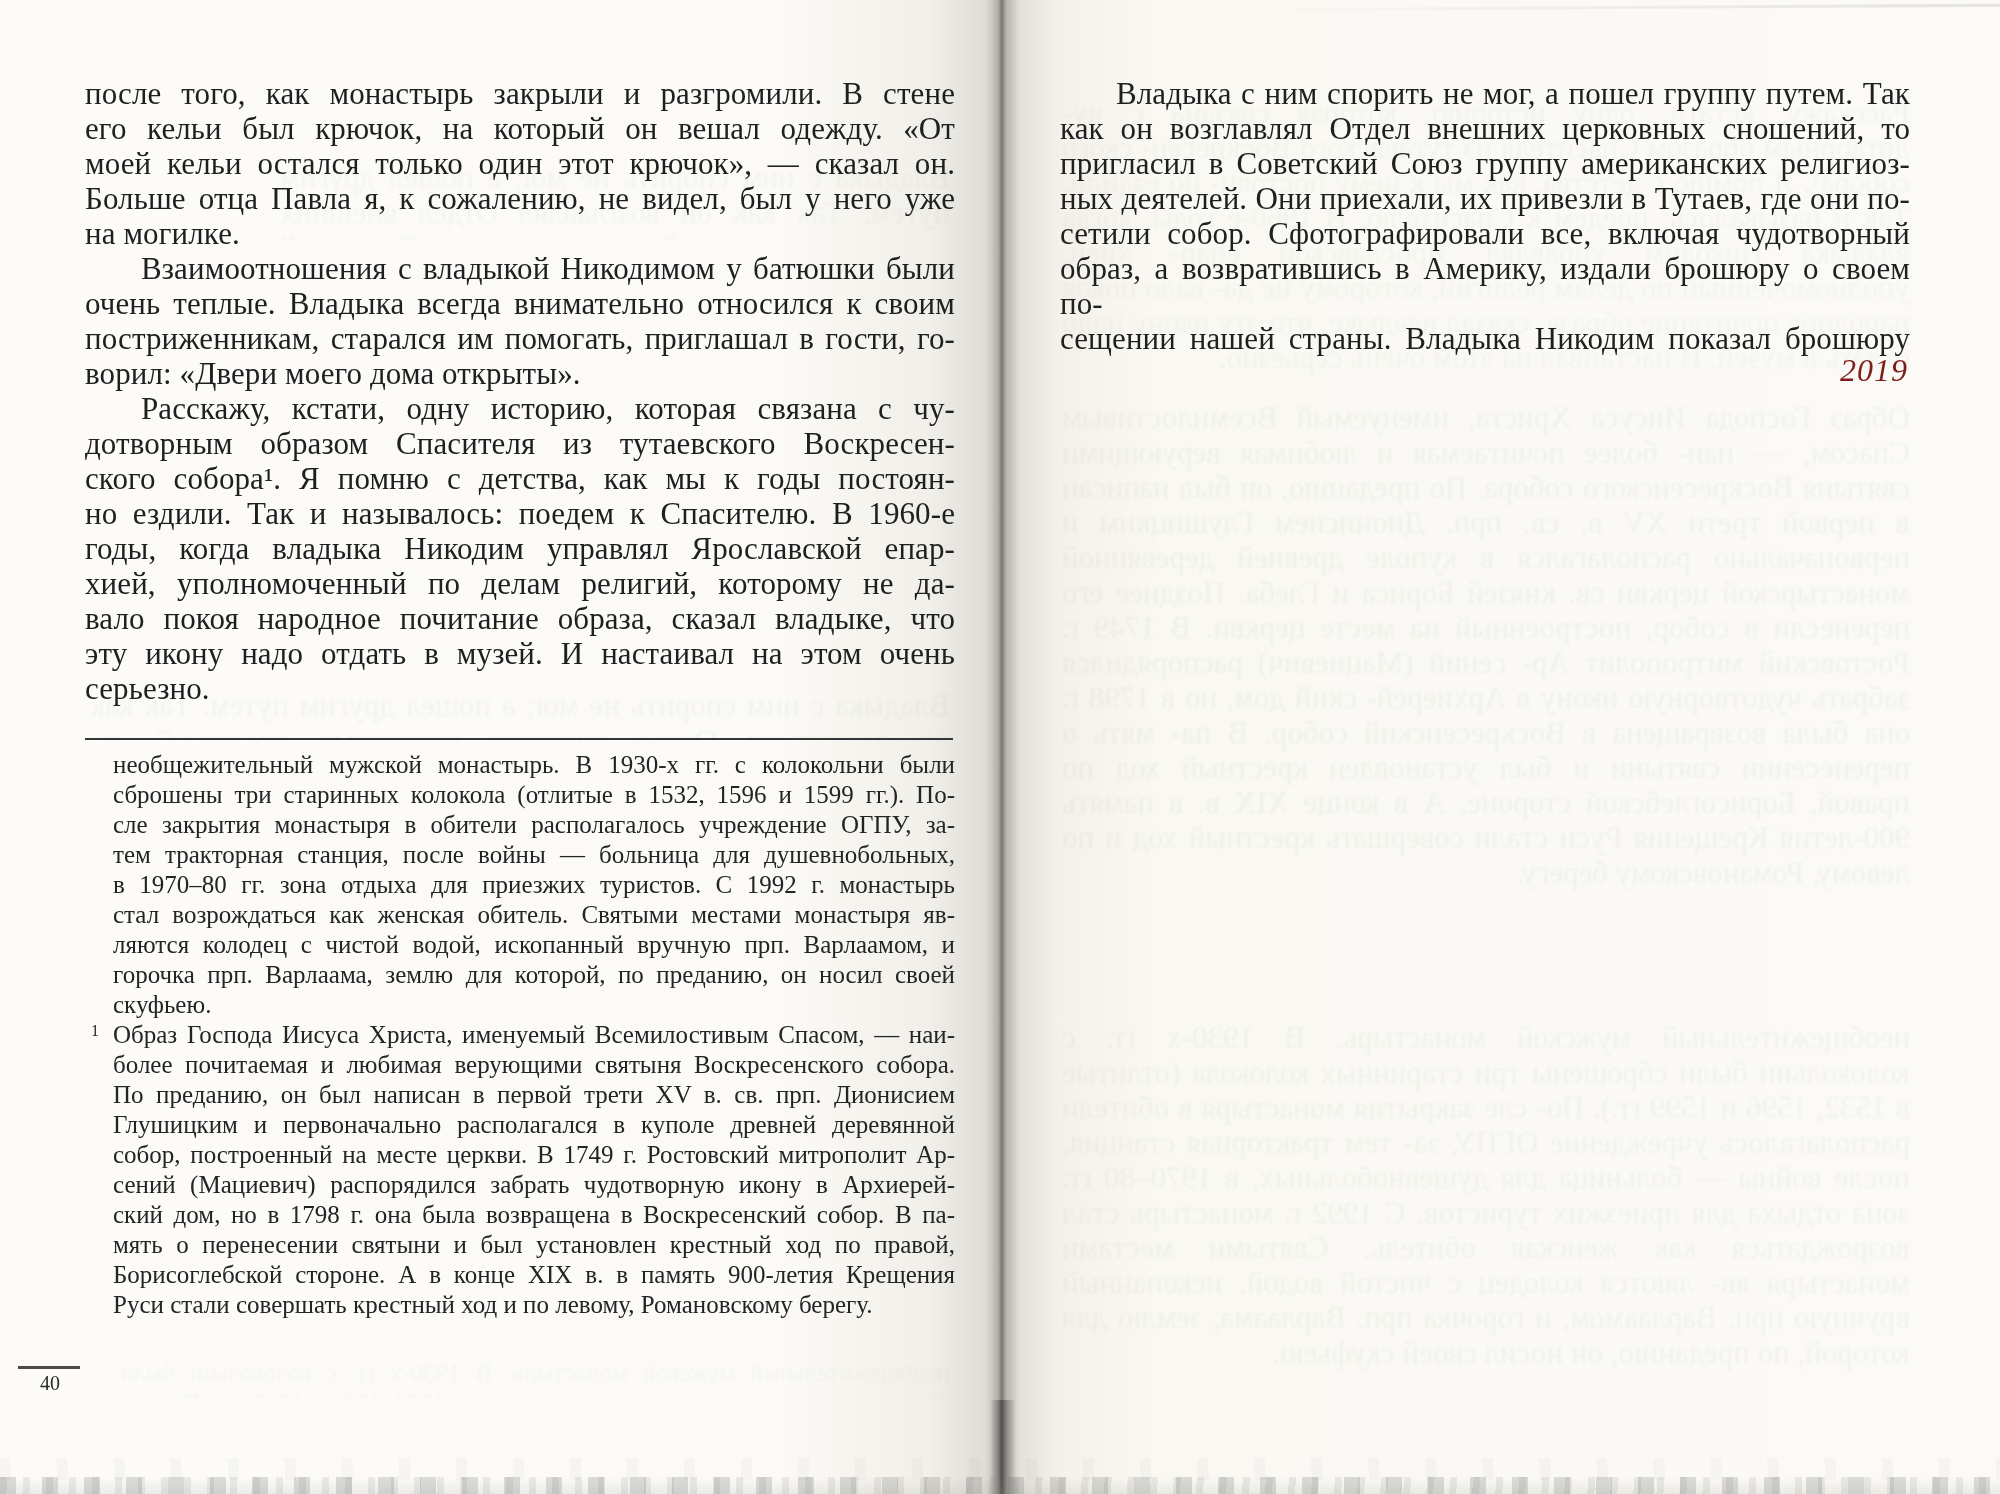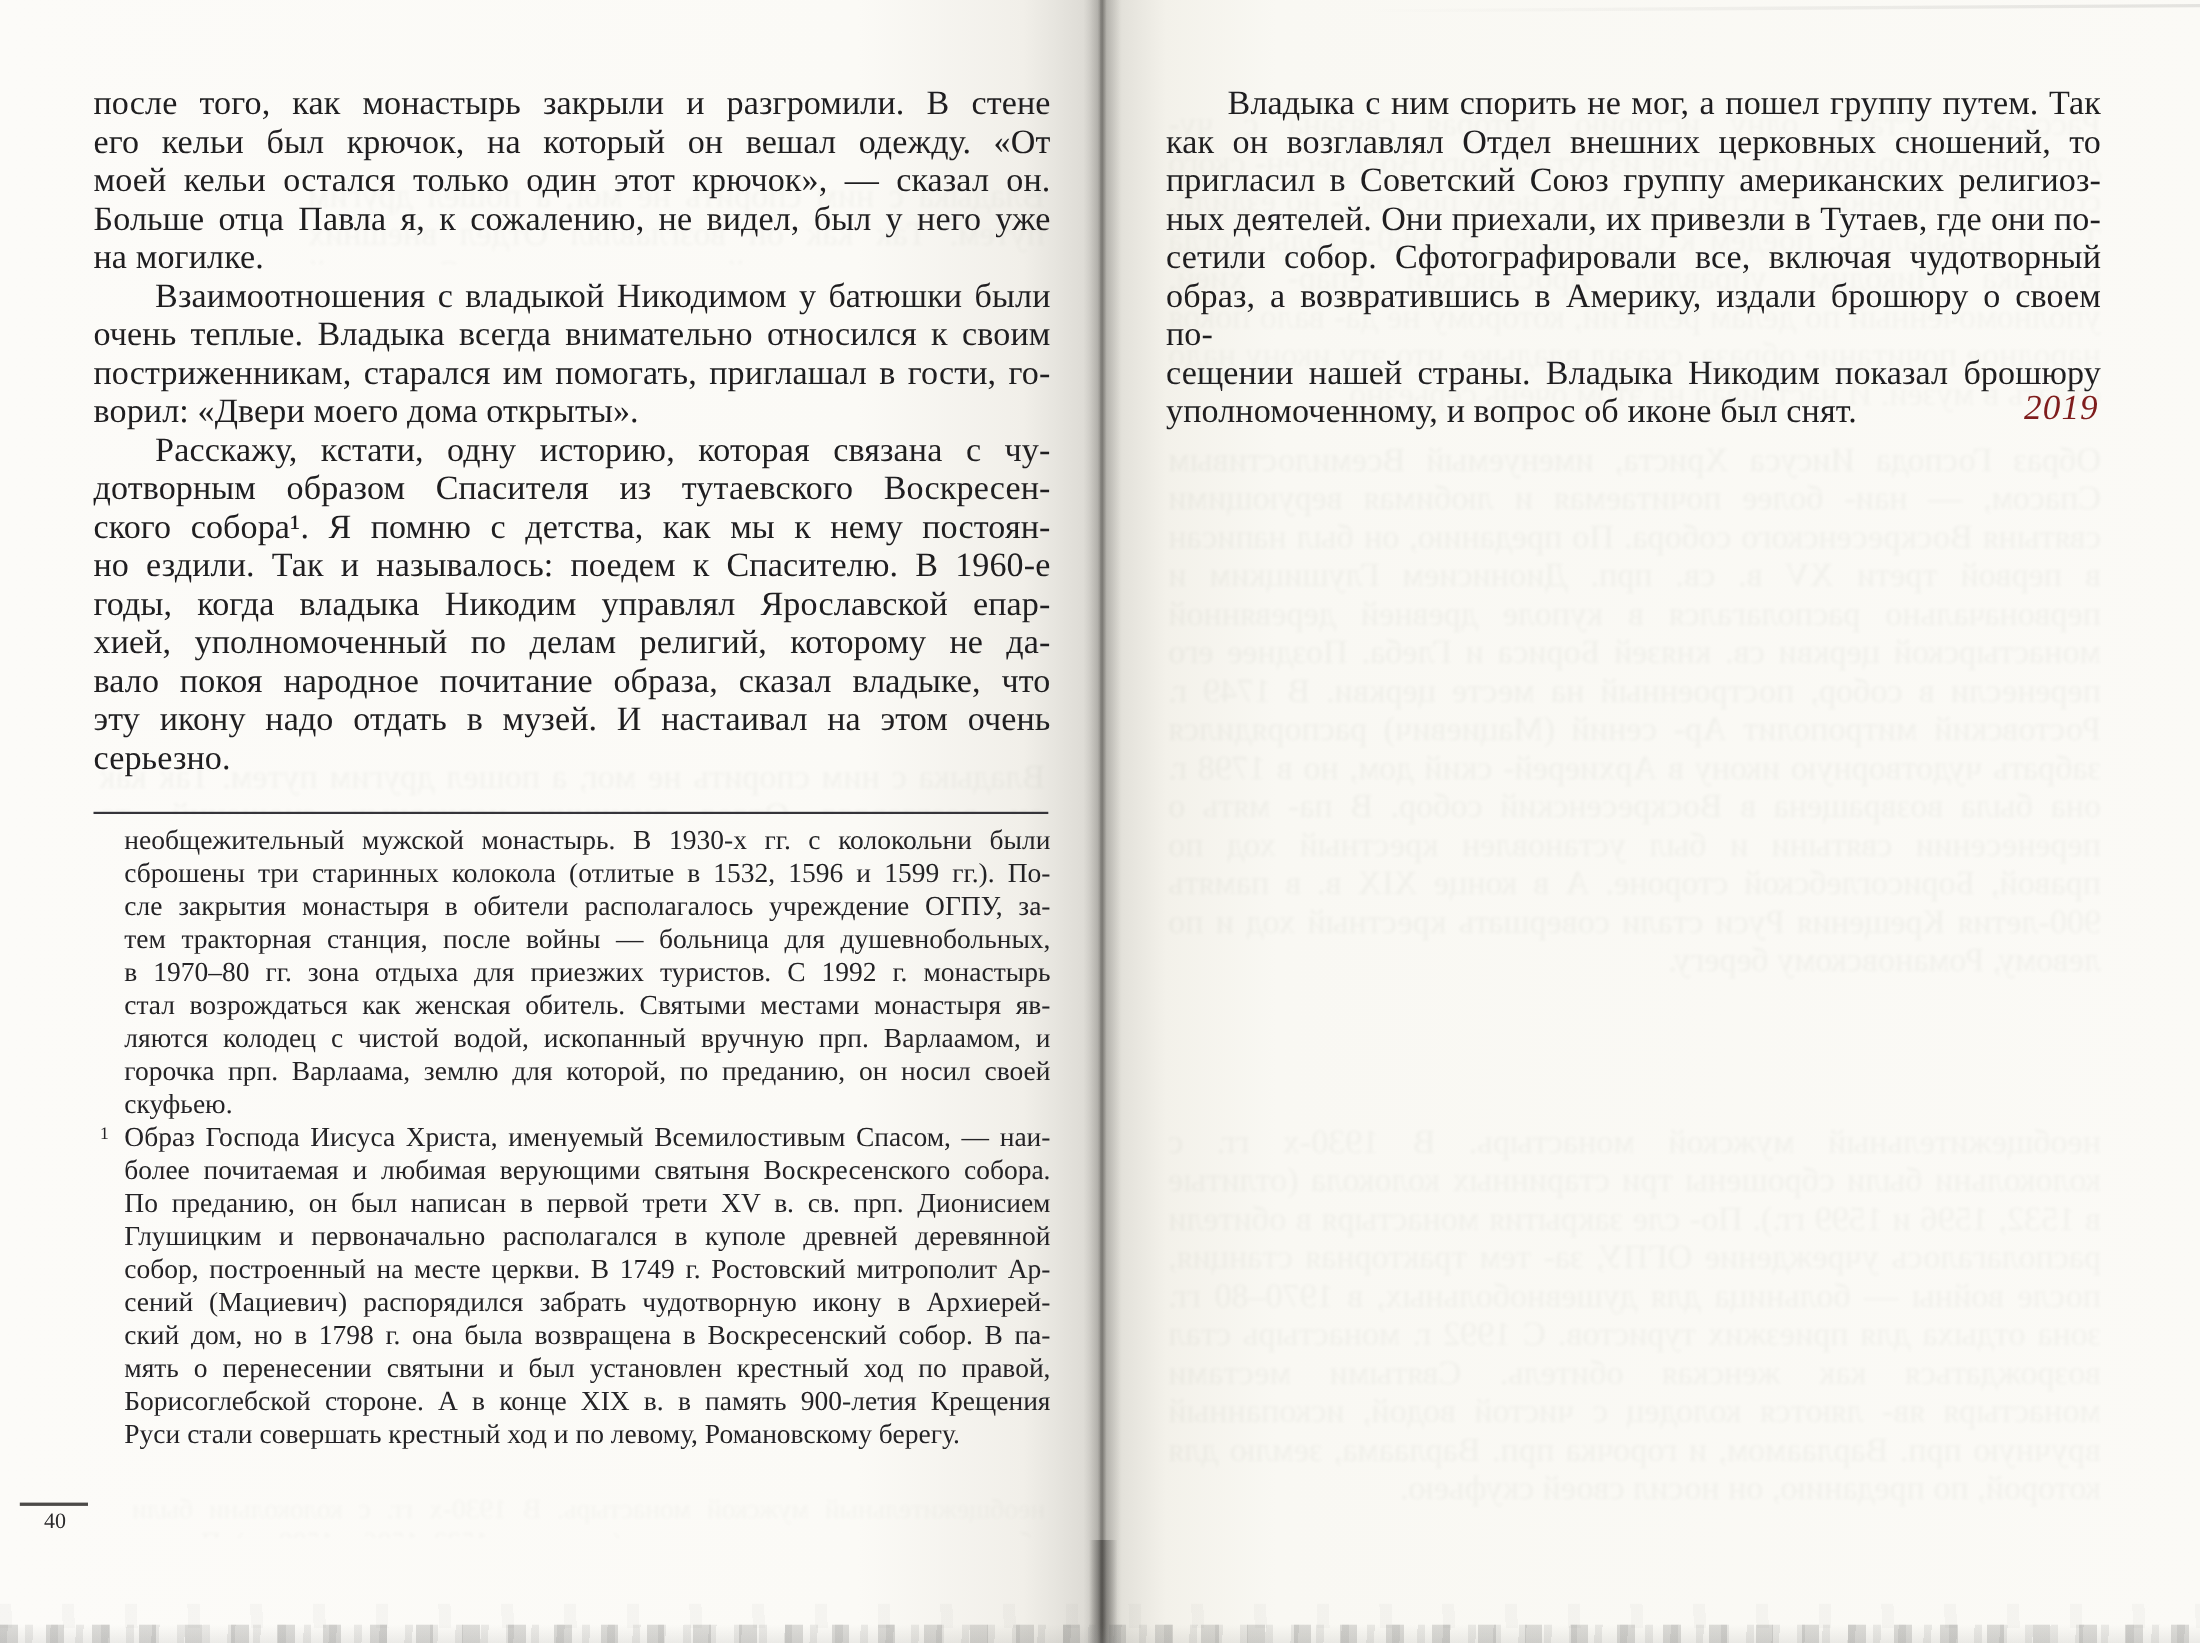--- a/index.html
+++ b/index.html
@@ -104,21 +104,21 @@
     </div>
   <div>
       <div class="tline indent">Взаимоотношения с владыкой Никодимом у батюшки были</div>
       <div class="tline">очень теплые. Владыка всегда внимательно относился к своим</div>
       <div class="tline">постриженникам, старался им помогать, приглашал в гости, го-</div>
       <div class="tline tlast">ворил: «Двери моего дома открыты».</div>
     </div>
   <div>
       <div class="tline indent">Расскажу, кстати, одну историю, которая связана с чу-</div>
       <div class="tline">дотворным образом Спасителя из тутаевского Воскресен-</div>
-      <div class="tline">ского собора¹. Я помню с детства, как мы к нему постоян-</div>
+      <div class="tline">ского собора¹. Я помню с детства, как мы к годы постоян-</div>
       <div class="tline">но ездили. Так и называлось: поедем к Спасителю. В 1960-е</div>
       <div class="tline">годы, когда владыка Никодим управлял Ярославской епар-</div>
       <div class="tline">хией, уполномоченный по делам религий, которому не да-</div>
       <div class="tline">вало покоя народное почитание образа, сказал владыке, что</div>
       <div class="tline">эту икону надо отдать в музей. И настаивал на этом очень</div>
       <div class="tline tlast">серьезно.</div>
     </div>
 </div>
 
 <div style="position:absolute;left:85px;top:738px;width:868px;height:2px;background:#35343a;"></div>
@@ -157,21 +157,20 @@
 
 <div class="body-text" style="left:1060px;top:76px;width:850px;">
   <div>
       <div class="tline indent">Владыка с ним спорить не мог, а пошел группу путем. Так</div>
       <div class="tline">как он возглавлял Отдел внешних церковных сношений, то</div>
       <div class="tline">пригласил в Советский Союз группу американских религиоз-</div>
       <div class="tline">ных деятелей. Они приехали, их привезли в Тутаев, где они по-</div>
       <div class="tline">сетили собор. Сфотографировали все, включая чудотворный</div>
       <div class="tline">образ, а возвратившись в Америку, издали брошюру о своем по-</div>
       <div class="tline">сещении нашей страны. Владыка Никодим показал брошюру</div>
-      <div class="tline tlast">уполномоченному, и вопрос об иконе был снят.</div>
     </div>
 </div>
 
 <div class="date-line">2019</div>
 
 <div class="scan-top-right"></div>
 <div class="scan-bottom2"></div>
 <div class="scan-bottom"></div>
 
 </body></html>

